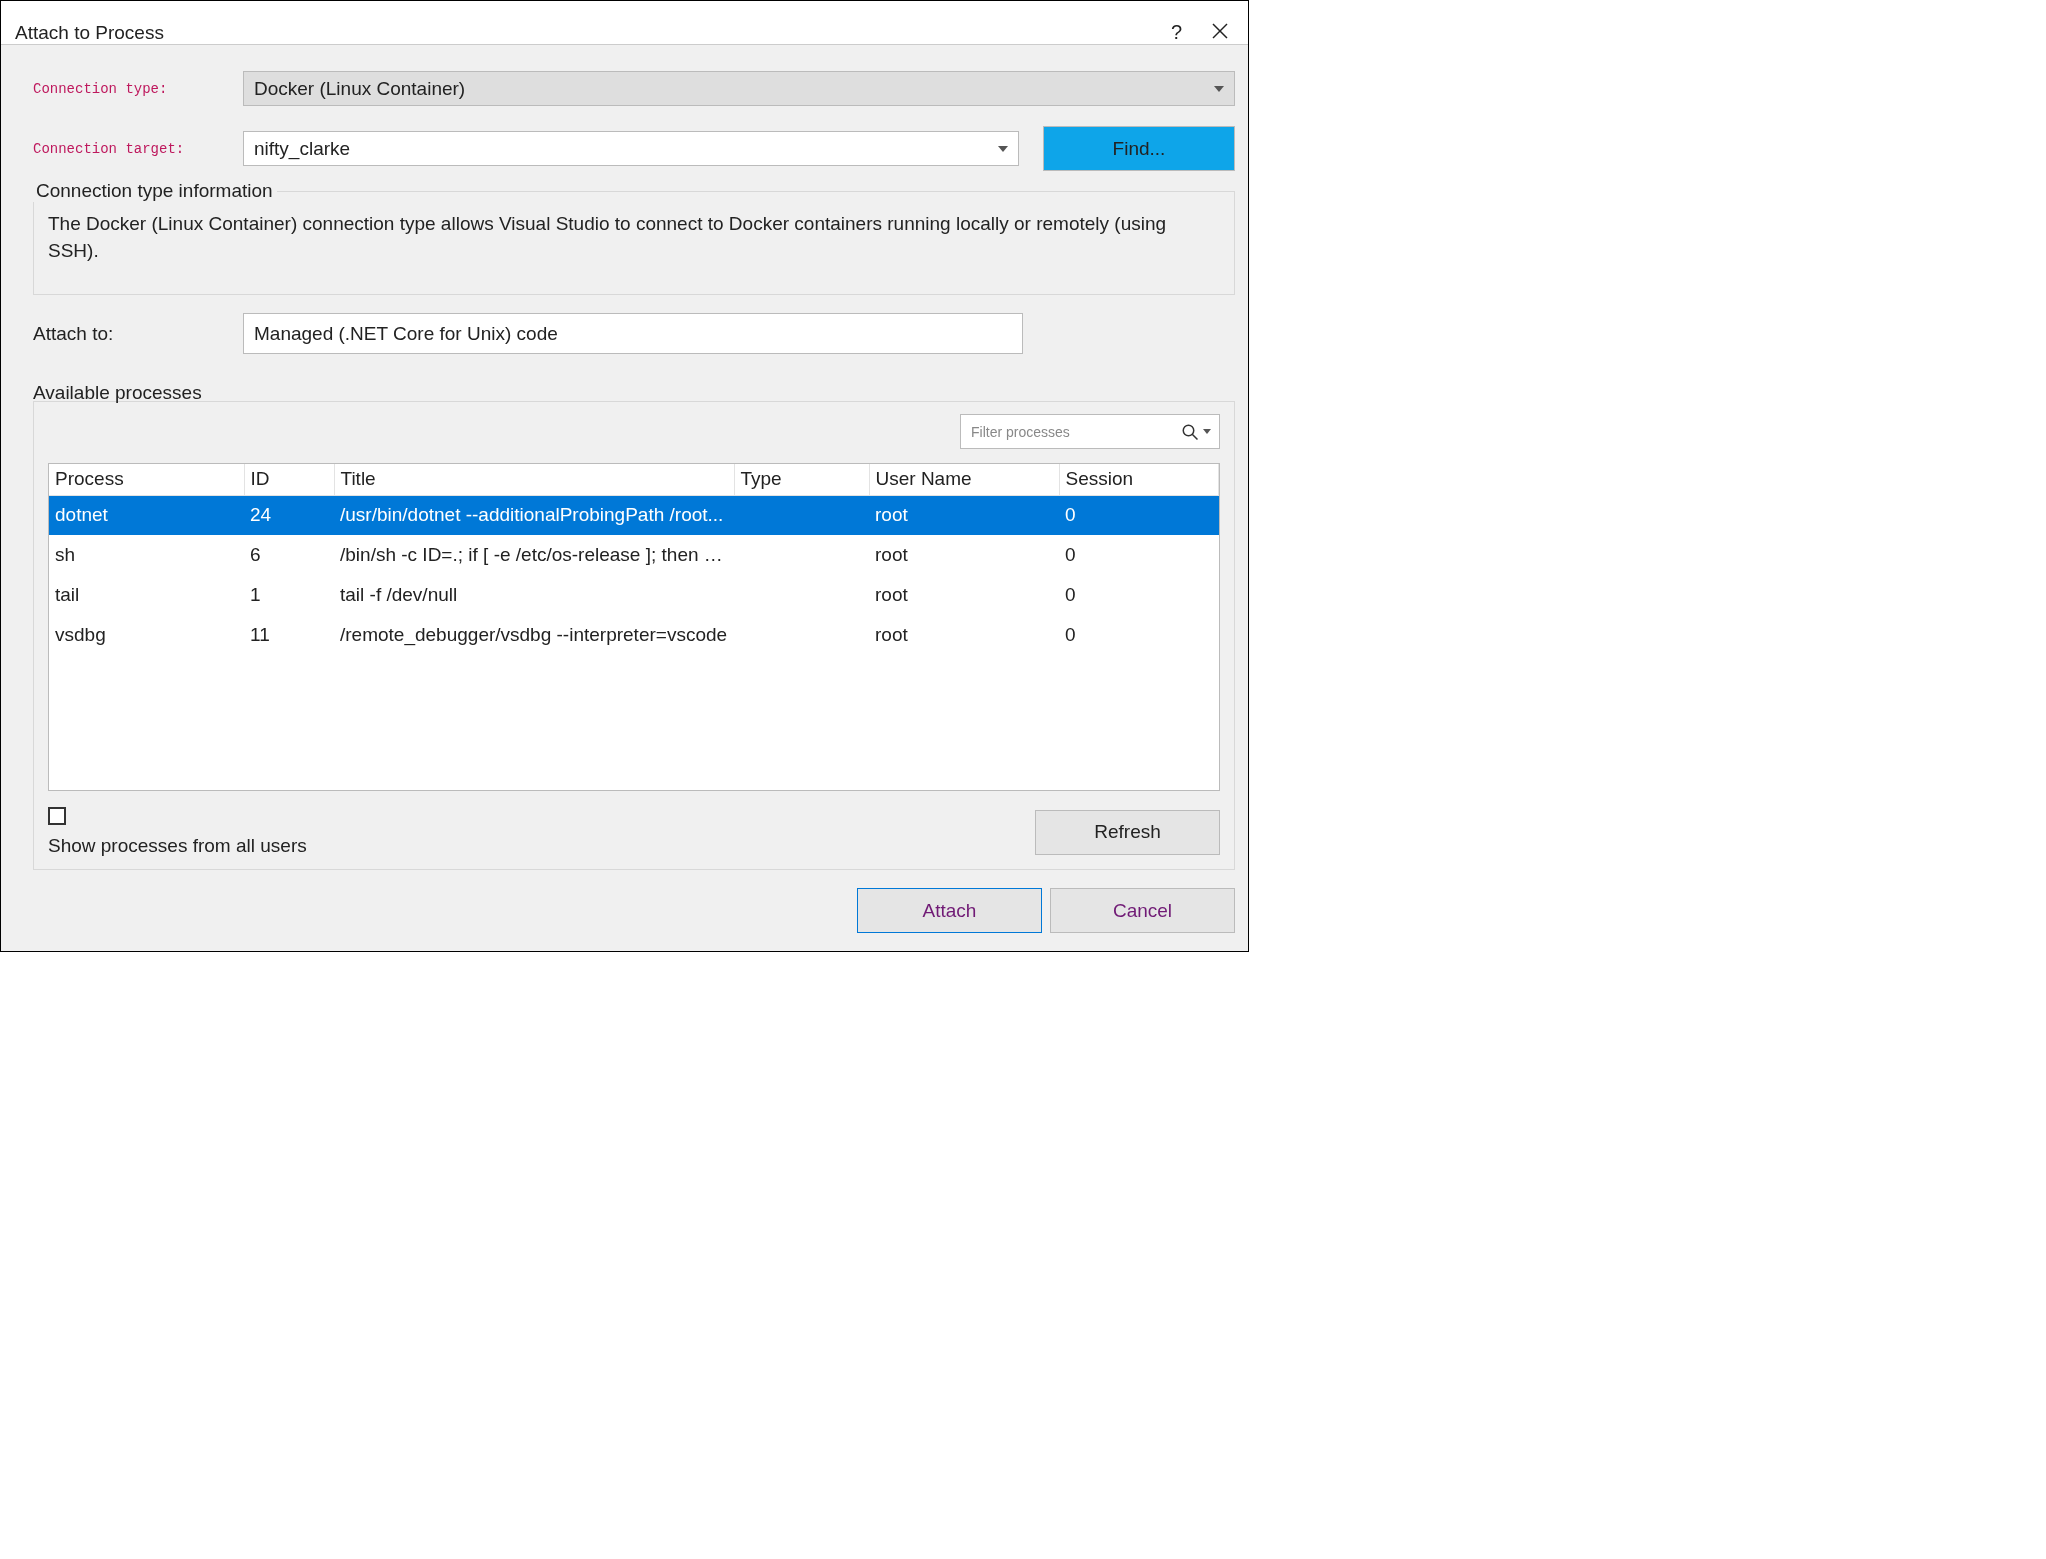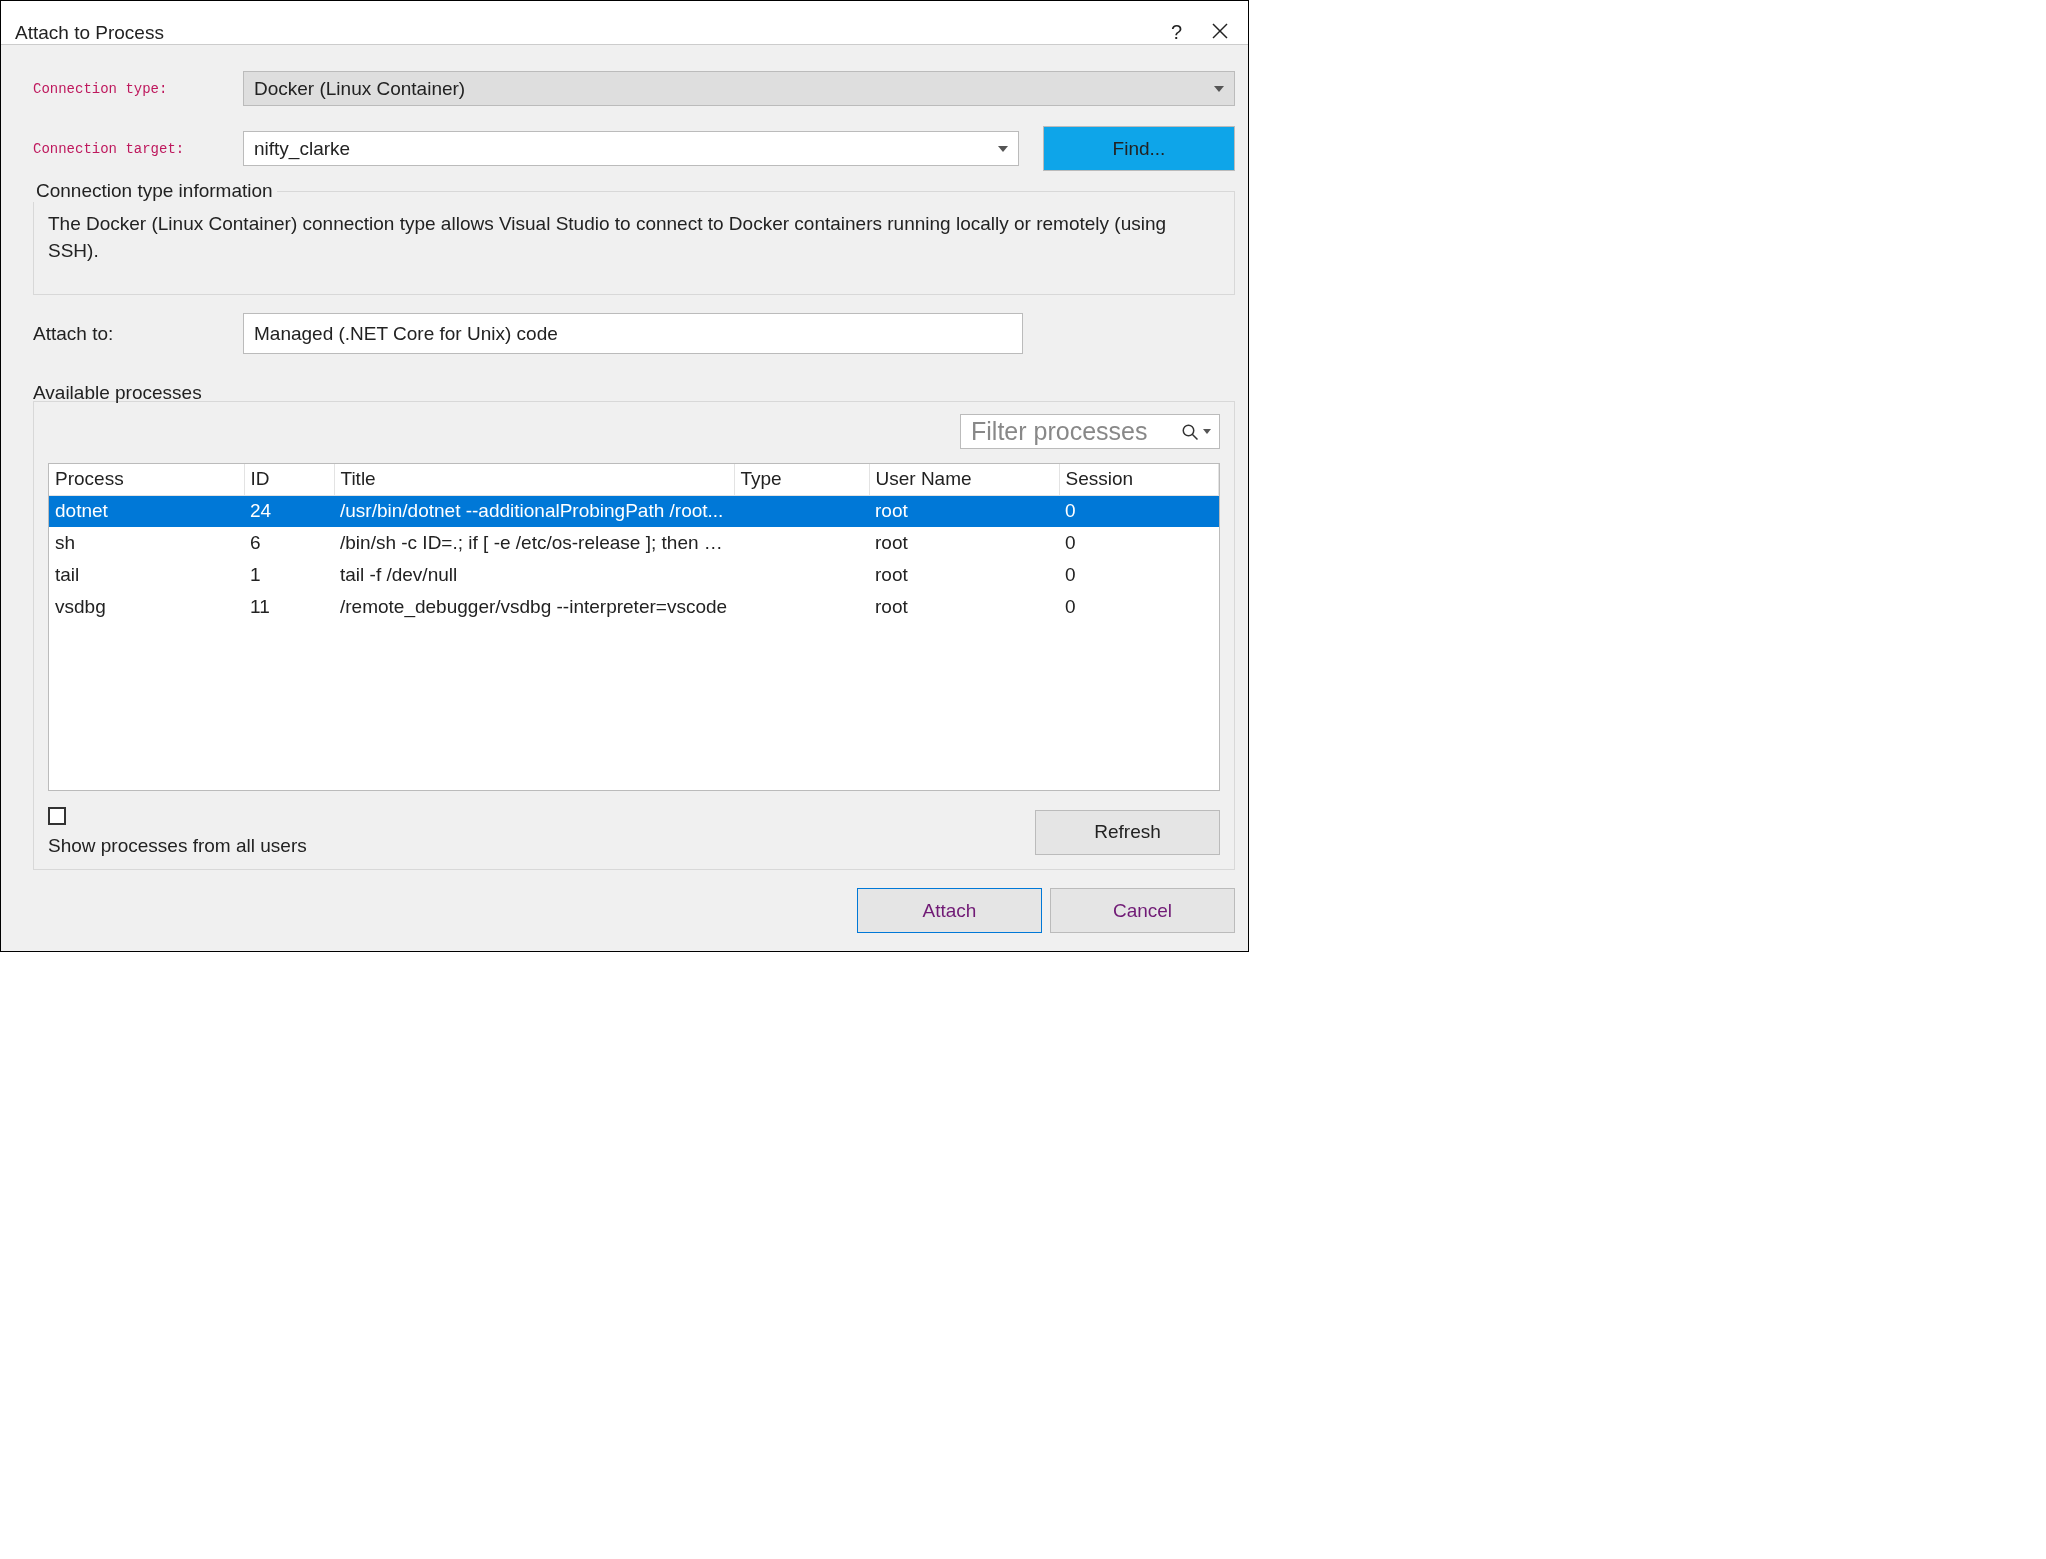--- a/index.html
+++ b/index.html
@@ -28,29 +28,29 @@
 
   .attach-to-row { display: flex; align-items: center; margin-top: 18px; }
   .attach-to-row .label { width: 210px; font-size: 19px; color: #222; }
   .attach-to-input { width: 780px; height: 41px; background: #fff; border: 1px solid #bbb; display: flex; align-items: center; padding: 0 10px; font-size: 19px; color: #222; }
 
   .avail-label { font-size: 19px; color: #222; margin-top: 28px; margin-bottom: 0; }
 
   .avail-box { border: 1px solid #d8d8d8; background: #f0f0f0; padding: 12px 14px 12px 14px; margin-top: -3px; }
 
   .filter-row { display: flex; justify-content: flex-end; margin-bottom: 14px; }
-  .filter-input { width: 260px; height: 35px; background: #fff; border: 1px solid #bbb; display: flex; align-items: center; padding: 4px 10px; font-size: 25px; color: #888; position: relative; }
+  .filter-input { width: 260px; height: 35px; background: #fff; border: 1px solid #bbb; display: flex; align-items: center; padding: 4px 10px; font-size: 14px; color: #888; position: relative; }
   .filter-input .search-icon { position: absolute; right: 8px; top: 50%; transform: translateY(-50%); display: flex; align-items: center; gap: 4px; }
   .filter-input .search-icon svg { width: 18px; height: 18px; }
   .filter-input .search-icon .drop { width: 0; height: 0; border-left: 4px solid transparent; border-right: 4px solid transparent; border-top: 5px solid #555; }
 
   .proc-table { background: #fff; border: 1px solid #bbb; height: 328px; overflow: hidden; }
   .proc-table table { width: 100%; border-collapse: collapse; font-size: 19px; color: #222; table-layout: fixed; }
   .proc-table thead th { text-align: left; font-weight: normal; padding: 4px 6px; border-right: 1px solid #e3e3e3; border-bottom: 1px solid #e3e3e3; background: #fff; height: 31px; }
-  .proc-table tbody td { padding: 2px 6px; height: 32px; white-space: nowrap; overflow: hidden; text-overflow: ellipsis; }
+  .proc-table tbody td { padding: 2px 6px; height: 40px; white-space: nowrap; overflow: hidden; text-overflow: ellipsis; }
   .proc-table tbody tr.selected { background: #0078d7; color: #fff; }
 
   .bottom-row { display: flex; align-items: center; justify-content: space-between; margin-top: 16px; }
   .checkbox-row { display: flex; align-items: flex-start; gap: 10px; font-size: 19px; color: #222; flex-direction: column; }
   .checkbox-box { width: 18px; height: 18px; border: 2px solid #333; background: #fff; }
   .refresh-btn { width: 185px; height: 45px; background: #e5e5e5; border: 1px solid #bbb; font-size: 19px; color: #222; cursor: pointer; }
 
   .dialog-buttons { position: absolute; bottom: 18px; right: 13px; display: flex; gap: 8px; }
   .dialog-buttons button { width: 185px; height: 45px; background: #e5e5e5; border: 1px solid #bbb; font-size: 19px; color: #701a75; cursor: pointer; }
   .dialog-buttons button.primary { border: 1px solid #0078d7; background: #e5e5e5; }

